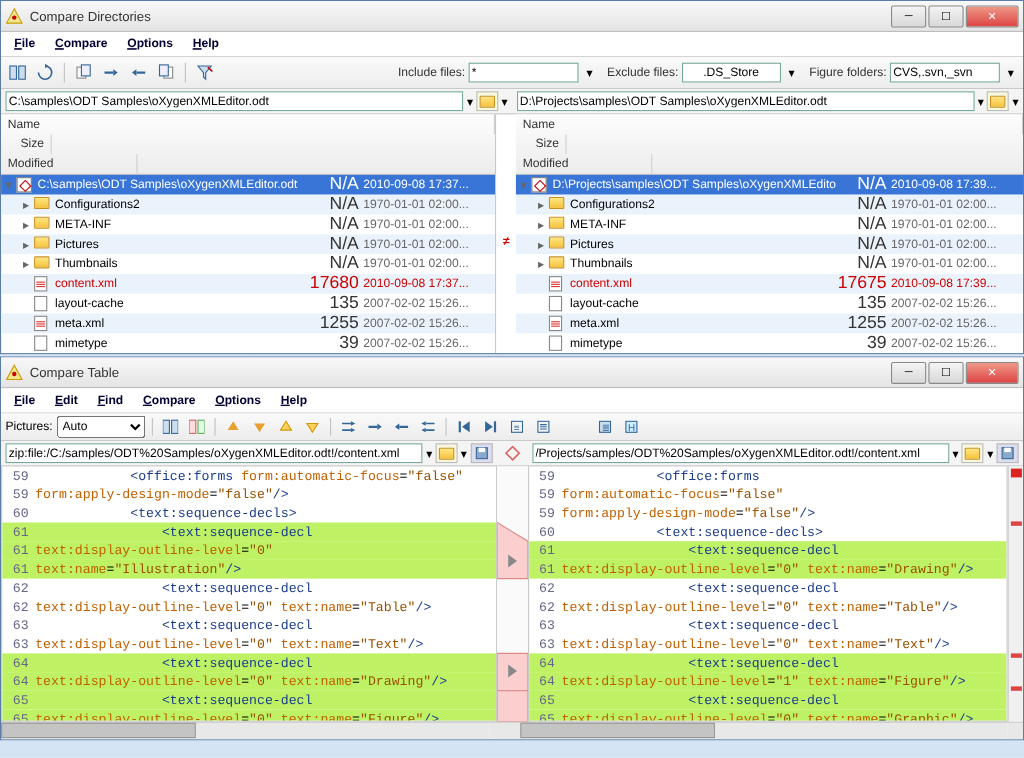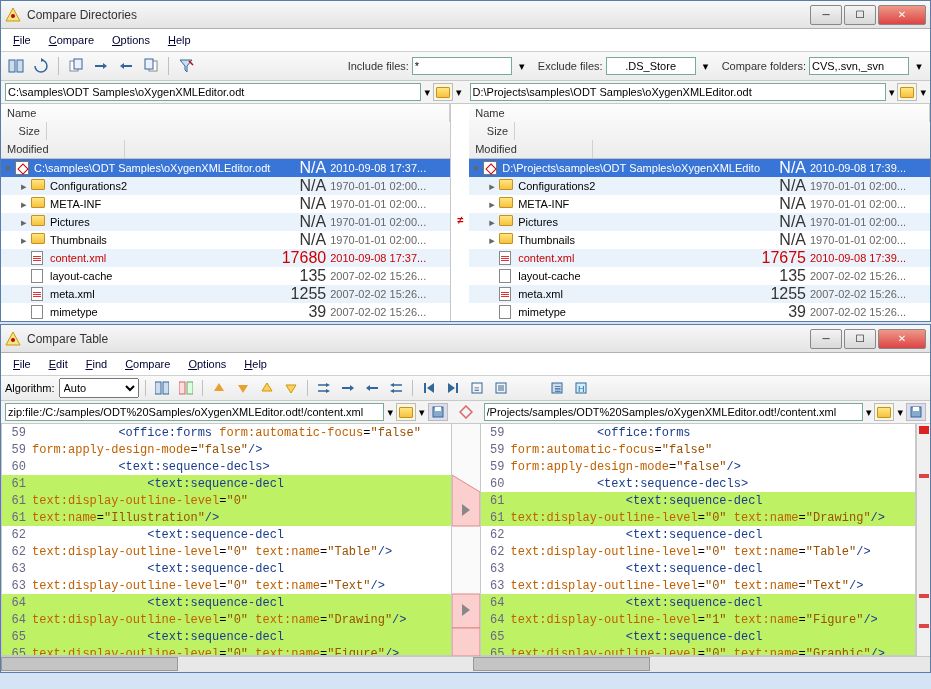--- a/index.html
+++ b/index.html
@@ -9,21 +9,21 @@
 .window { border: 1px solid #5a7ca8; background: #fff; margin-bottom: 2px; }
 .titlebar { background: linear-gradient(to bottom, #f8f8f8, #e4e4e4); height: 28px; display: flex; align-items: center; padding: 0 4px; border-bottom: 1px solid #b0b0b0; }
 .titlebar .app-icon { width: 16px; height: 16px; margin-right: 6px; }
 .titlebar .title { flex: 1; color: #333; font-size: 12px; }
 .win-buttons { display: flex; gap: 2px; }
 .win-btn { width: 32px; height: 20px; border: 1px solid #888; background: linear-gradient(to bottom, #f4f4f4, #d8d8d8); border-radius: 2px; display: flex; align-items: center; justify-content: center; font-size: 10px; cursor: pointer; }
 .win-btn.close { background: linear-gradient(to bottom, #e98, #d44); color: #fff; width: 48px; }
 
 
 .menubar { background: #fff; padding: 2px 4px; border-bottom: 1px solid #d0d0d0; display: flex; gap: 2px; }
-.menuitem { padding: 3px 8px; color: #003; cursor: pointer; text-decoration: underline; text-decoration-color: transparent; }
+.menuitem { padding: 3px 8px; color: #003; cursor: pointer; text-decoration: underline; text-decoration-color: transparent; font-weight: bold; }
 .menuitem:first-letter { text-decoration: underline; }
 
 
 .toolbar { background: linear-gradient(to bottom, #fafafa, #ececec); padding: 3px 4px; border-bottom: 1px solid #c8c8c8; display: flex; align-items: center; gap: 3px; }
 .toolbar .tbtn { width: 22px; height: 22px; border: 1px solid transparent; display: flex; align-items: center; justify-content: center; border-radius: 2px; cursor: pointer; }
 .toolbar .sep { width: 1px; height: 18px; background: #c0c0c0; margin: 0 3px; }
 .toolbar .label { color: #333; margin-left: 6px; }
 .toolbar input[type=text], .toolbar select { font-size: 11px; padding: 1px 2px; border: 1px solid #7a9; background: #fff; height: 18px; }
 .toolbar input[type=text] { flex: 0 0 auto; }
 .toolbar .dd-arrow { display: inline-block; width: 14px; text-align: center; cursor: pointer; }
@@ -168,21 +168,21 @@
           <line x1="11" y1="3" x2="15" y2="7" stroke="#c00" stroke-width="1.5"></line>
         </svg>
       </div>
     <span style="flex:1"></span>
     <span class="label">Include files:</span>
     <input type="text" style="width: 100px;" value="*">
     <span class="dd-arrow">▾</span>
     <span class="label">Exclude files:</span>
     <input type="text" style="width: 90px; text-align: center;" value=".DS_Store">
     <span class="dd-arrow">▾</span>
-    <span class="label">Compare folders:</span>
+    <span class="label">Figure folders:</span>
     <input type="text" style="width: 100px;" value="CVS,.svn,_svn">
     <span class="dd-arrow">▾</span>
   </div>
   <div class="paths">
     <div class="path-half">
       <input type="text" value="C:\samples\ODT Samples\oXygenXMLEditor.odt" style="">
       <span class="dd-arrow">▾</span>
       <div class="path-btn">
           <span class="ic-folder"></span>
         </div>
@@ -383,21 +383,21 @@
   </div>
   <div class="menubar" id="w2-menu">
       <span class="menuitem"><u>F</u>ile</span>
       <span class="menuitem"><u>E</u>dit</span>
       <span class="menuitem"><u>F</u>ind</span>
       <span class="menuitem"><u>C</u>ompare</span>
       <span class="menuitem"><u>O</u>ptions</span>
       <span class="menuitem"><u>H</u>elp</span>
     </div>
   <div class="algo-row">
-    <span>Algorithm:</span>
+    <span>Pictures:</span>
     <select style="width:80px"><option>Auto</option></select>
     <div class="sep"></div>
     <div class="tbtn">
         <svg width="14" height="14">
           <rect x="0" y="1" width="6" height="12" fill="#cde" stroke="#369"></rect>
           <rect x="8" y="1" width="6" height="12" fill="#cde" stroke="#369"></rect>
         </svg>
       </div>
     <div class="tbtn">
         <svg width="14" height="14">

